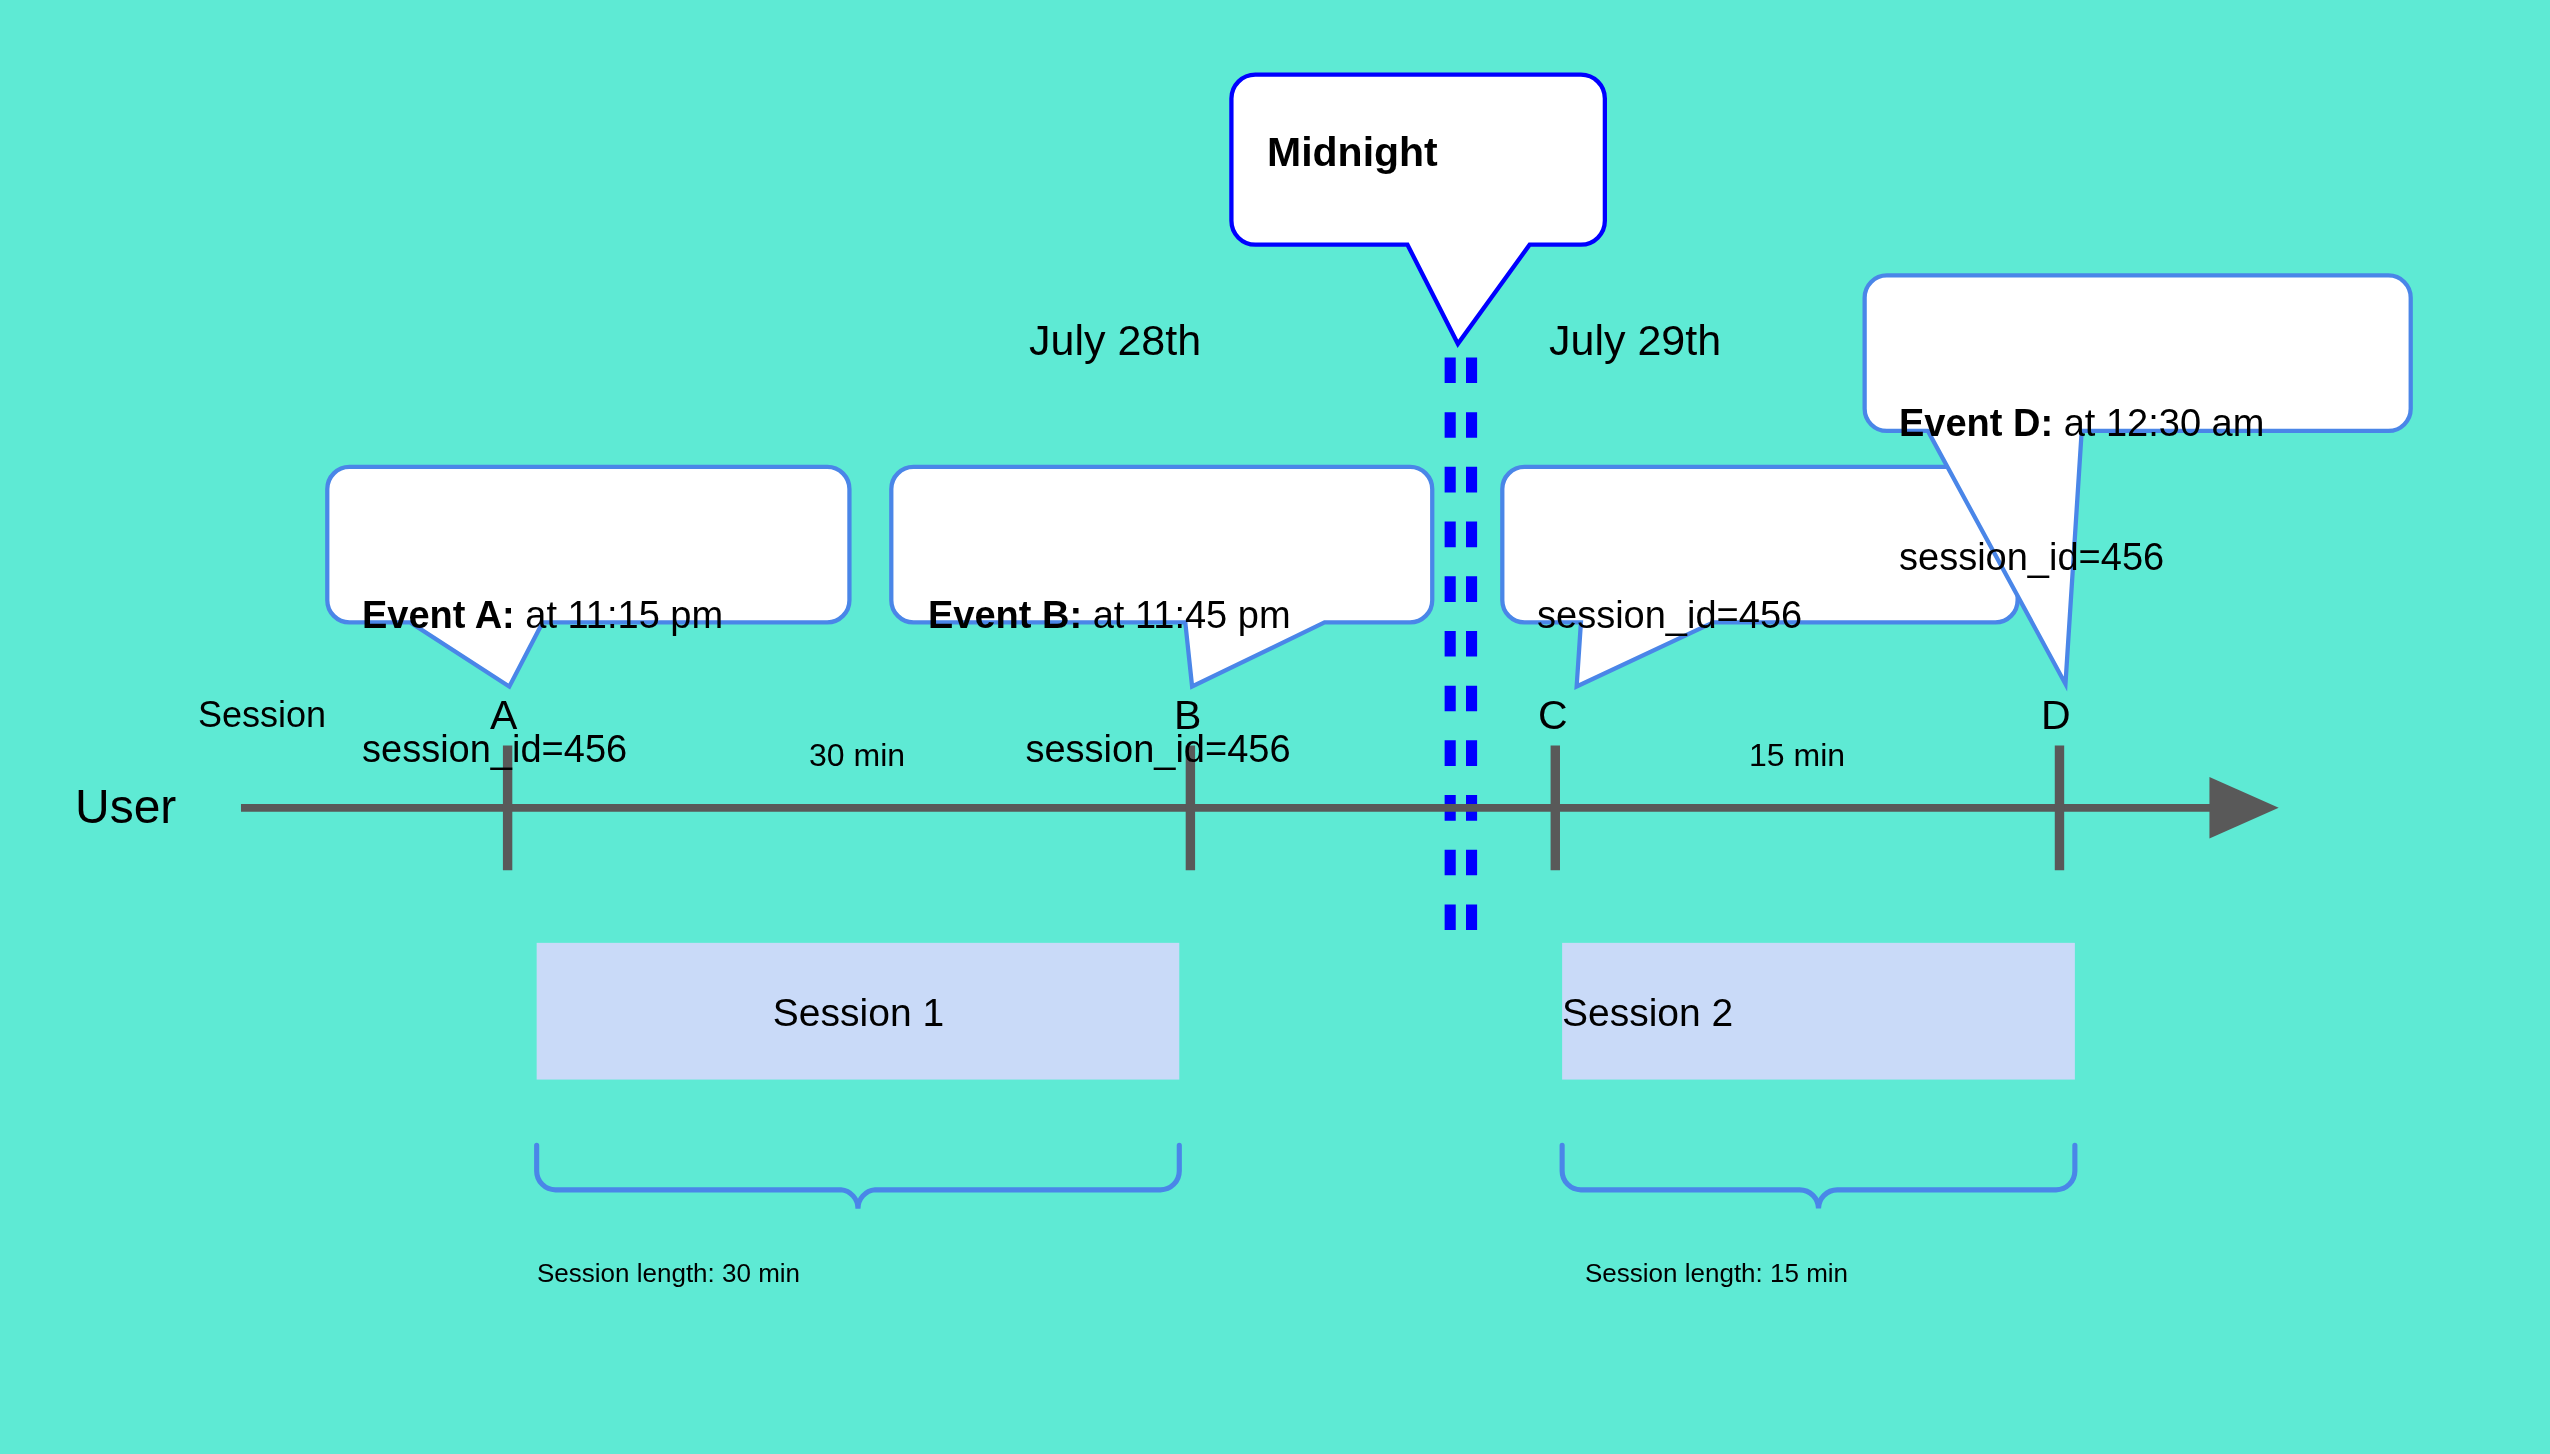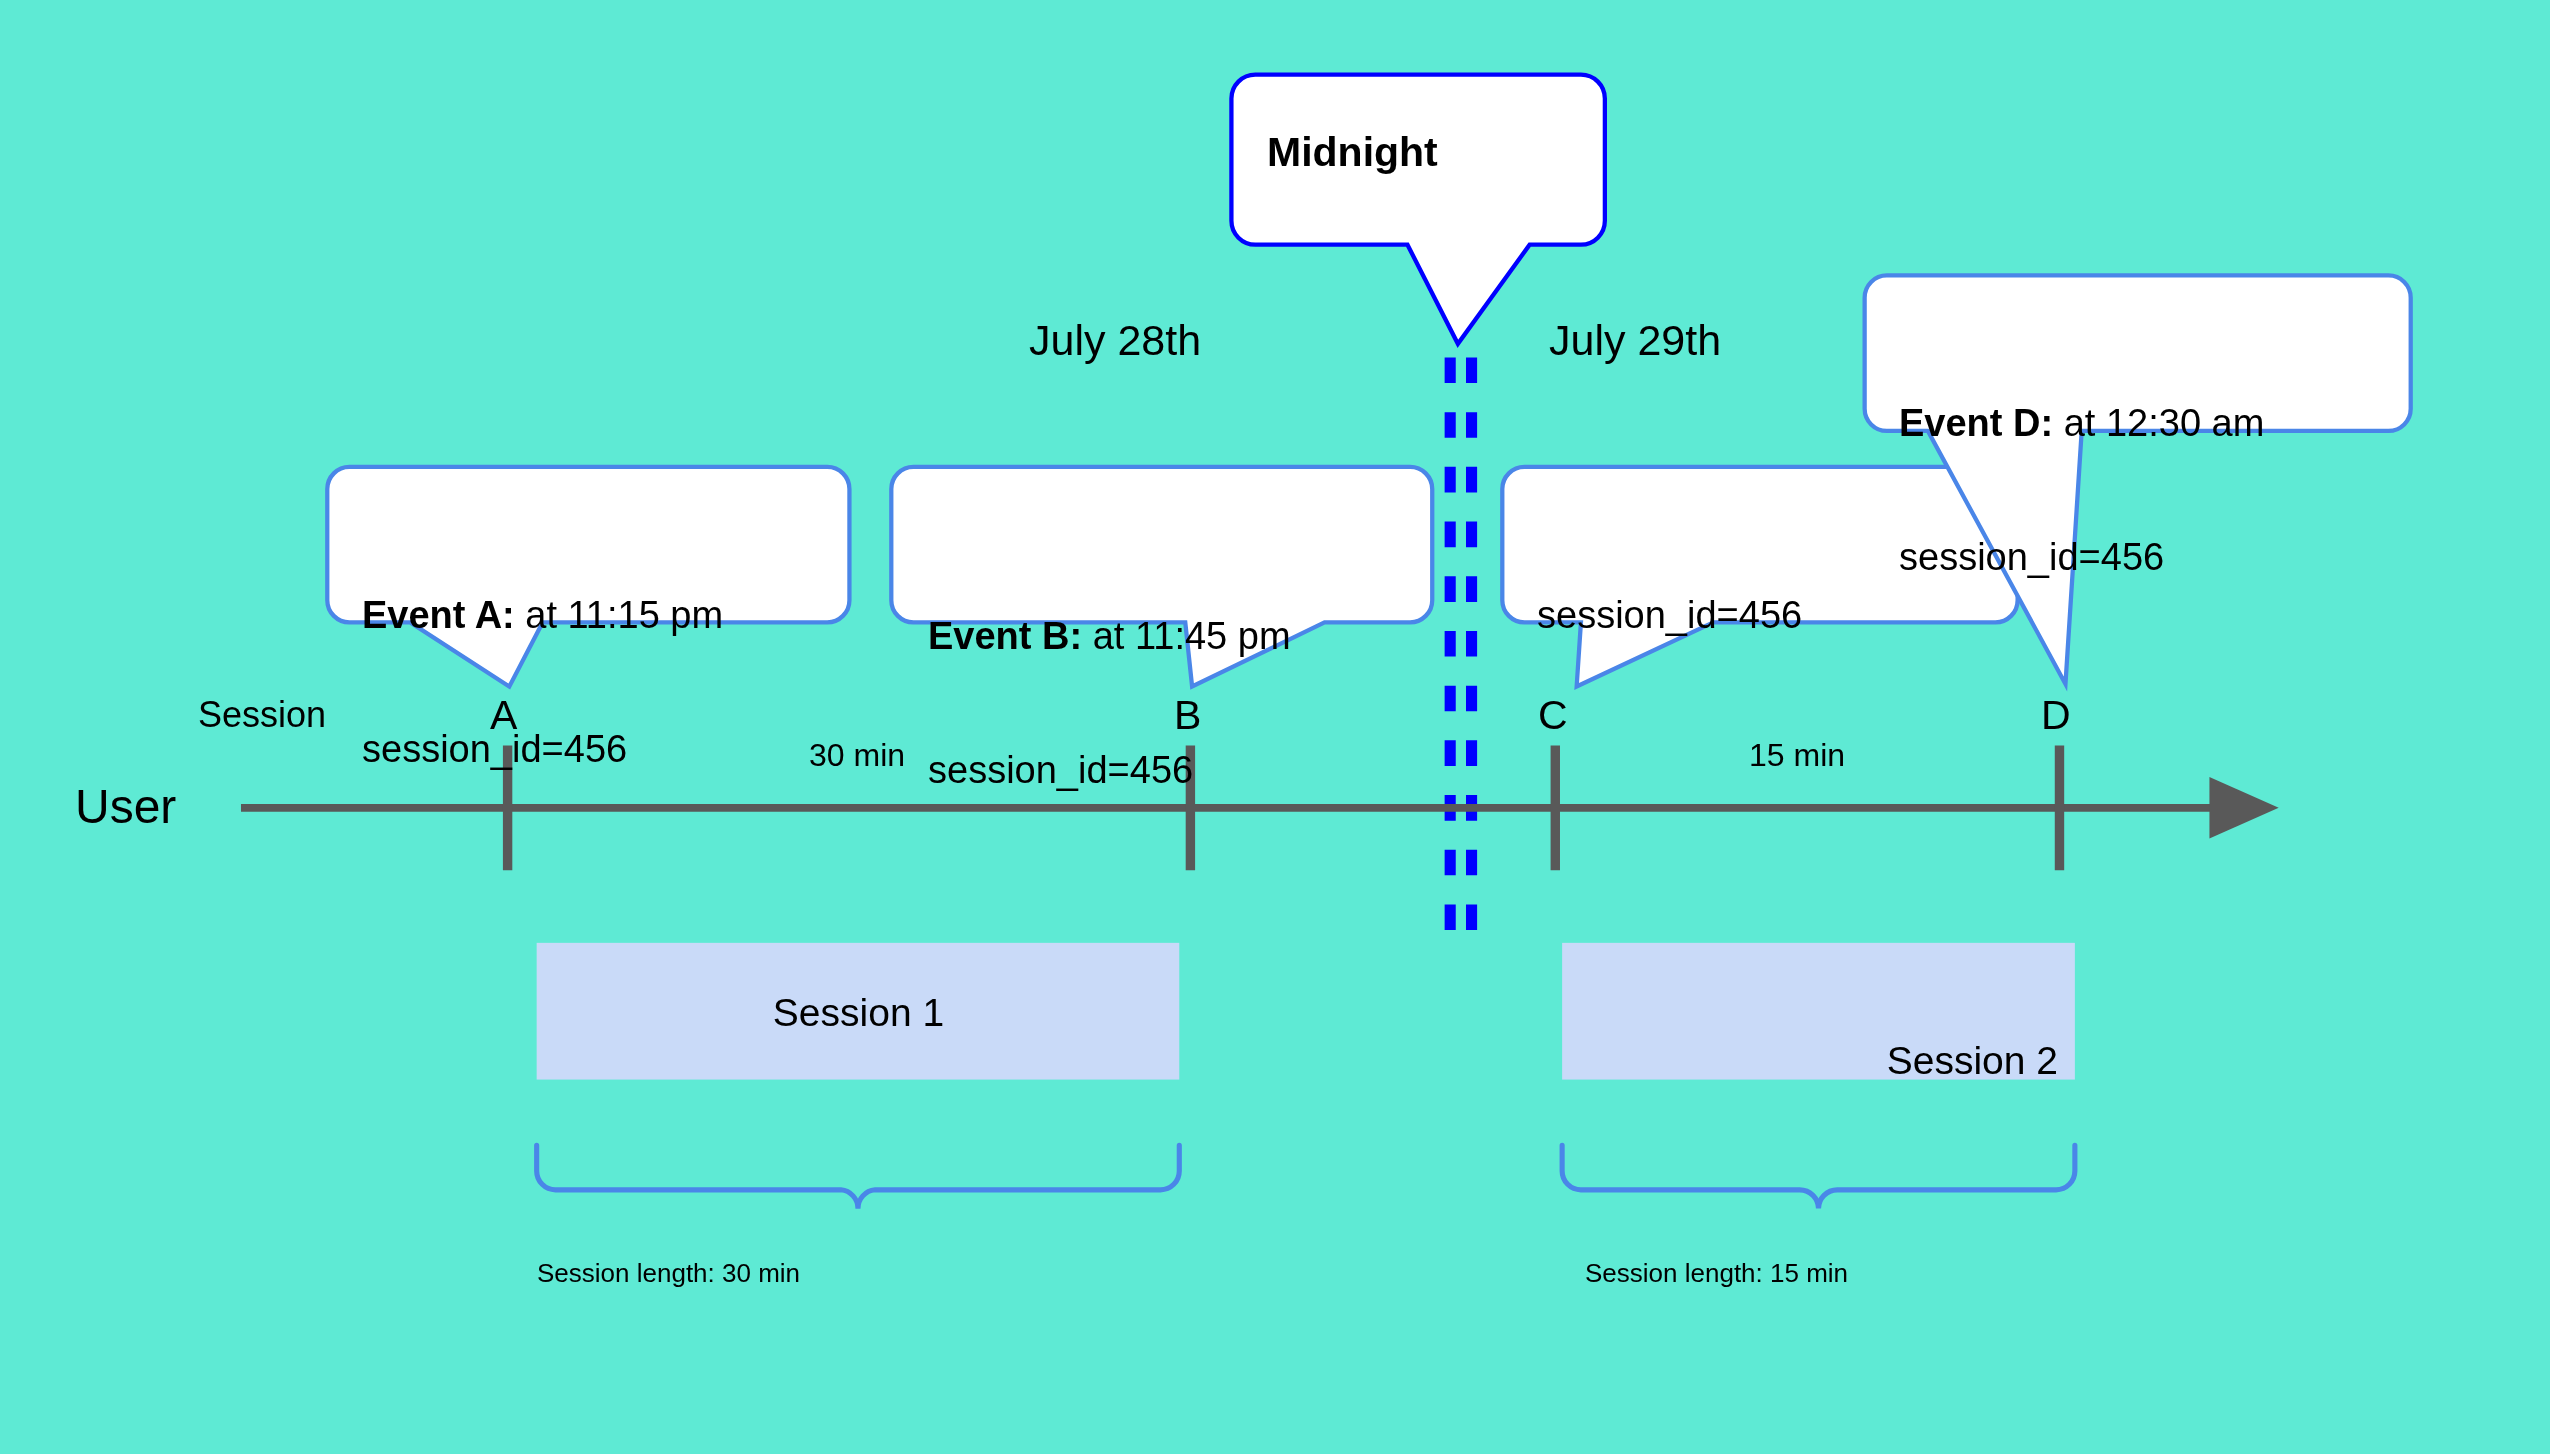--- a/index.html
+++ b/index.html
@@ -185,21 +185,21 @@
   <div class="txt midnight-label" style="left:1267px; top:128px;">Midnight</div>
 
   <div class="txt date-label" style="left:1029px; top:315px;">July 28th</div>
   <div class="txt date-label" style="left:1549px; top:315px;">July 29th</div>
 
   <div class="txt callout-text" style="left:362px; top:503px;">
     <div><b>Event A:</b><span> at 11:15 pm</span></div>
     <div>session_id=456</div>
   </div>
 
-  <div class="txt callout-text" style="left:928px; top:524px;">
+  <div class="txt callout-text" style="left:928px; top:503px;text-align:right;">
     <div><b>Event B:</b><span> at 11:45 pm</span></div>
     <div>session_id=456</div>
   </div>
 
   <div class="txt callout-text" style="left:1537px; top:503px;">
     <div>session_id=456</div>
   </div>
 
   <div class="txt callout-text" style="left:1899px; top:311px;">
     <div><b>Event D:</b><span> at 12:30 am</span></div>
@@ -211,19 +211,19 @@
 
   <div class="txt event-letter" style="left:490px; top:691px;">A</div>
   <div class="txt event-letter" style="left:1174px; top:691px;">B</div>
   <div class="txt event-letter" style="left:1538px; top:691px;">C</div>
   <div class="txt event-letter" style="left:2041px; top:691px;">D</div>
 
   <div class="txt gap-label" style="left:809px; top:737px;">30 min</div>
   <div class="txt gap-label" style="left:1749px; top:737px;">15 min</div>
 
   <div class="txt session-label" style="left:537px; top:990px; width:643px; text-align:center;">Session 1</div>
-  <div class="txt session-label" style="left:1562px; top:1038px; width:496px; text-align:right;">Session 2</div>
+  <div class="txt session-label" style="left:1562px; top:990px; width:496px; text-align:left;">Session 2</div>
 
   <div class="txt session-length-label" style="left:537px; top:1258px;">Session length: 30 min</div>
   <div class="txt session-length-label" style="left:1585px; top:1258px;">Session length: 15 min</div>
 
 </div>
 
 
 </body></html>

